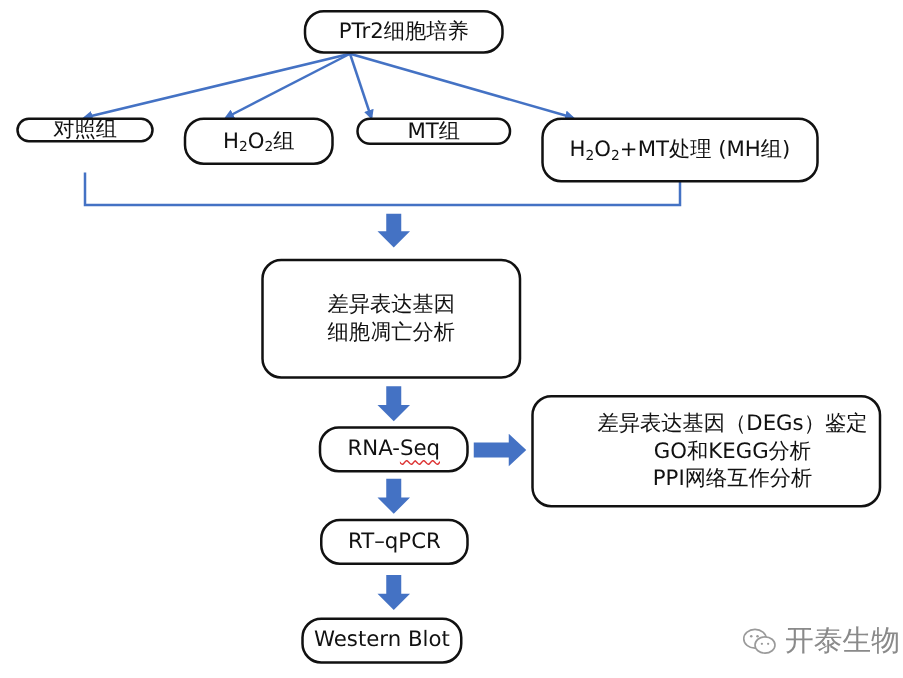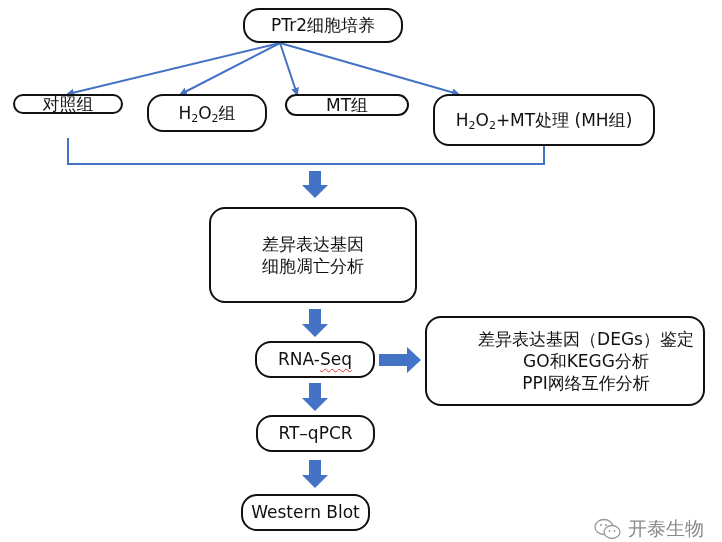--- a/index.html
+++ b/index.html
@@ -6,22 +6,22 @@
   body { width: 722px; height: 542px; position: relative; overflow: hidden;
          font-family: "DejaVu Sans", "Liberation Sans", sans-serif; color: #111; }
   .box { position: absolute; box-sizing: border-box; border: 2px solid #111; border-radius: 16px;
          background: #fff; display: flex; align-items: center; justify-content: center;
          text-align: center; font-size: 17px; line-height: 1.3; }
   .box.big { border-radius: 16px; flex-direction: column; }
   .box span.line { display: block; }
   sub { font-size: 11px; vertical-align: -3px; line-height: 0; }
   svg.connectors { position: absolute; left: 0; top: 0; }
   .squiggle { text-decoration: underline wavy #d33; text-decoration-thickness: 1px; text-underline-offset: 3px; }
-  .watermark { position: absolute; left: 594px; top: 516px; display: flex; align-items: center;
-               color: #8a8a8a; font-size: 19px; }
+  .watermark { position: absolute; left: 594px; top: 497px; display: flex; align-items: center;
+               color: #8a8a8a; font-size: 23px; }
   .watermark svg { margin-right: 6px; }
 </style>
 </head>
 <body>
 
 <svg class="connectors" width="722" height="542">
   <defs>
     <marker id="ah" markerWidth="8" markerHeight="8" refX="6" refY="4" orient="auto" markerUnits="userSpaceOnUse">
       <path d="M0,0 L8,4 L0,8 z" fill="#4472C4"></path>
     </marker>

